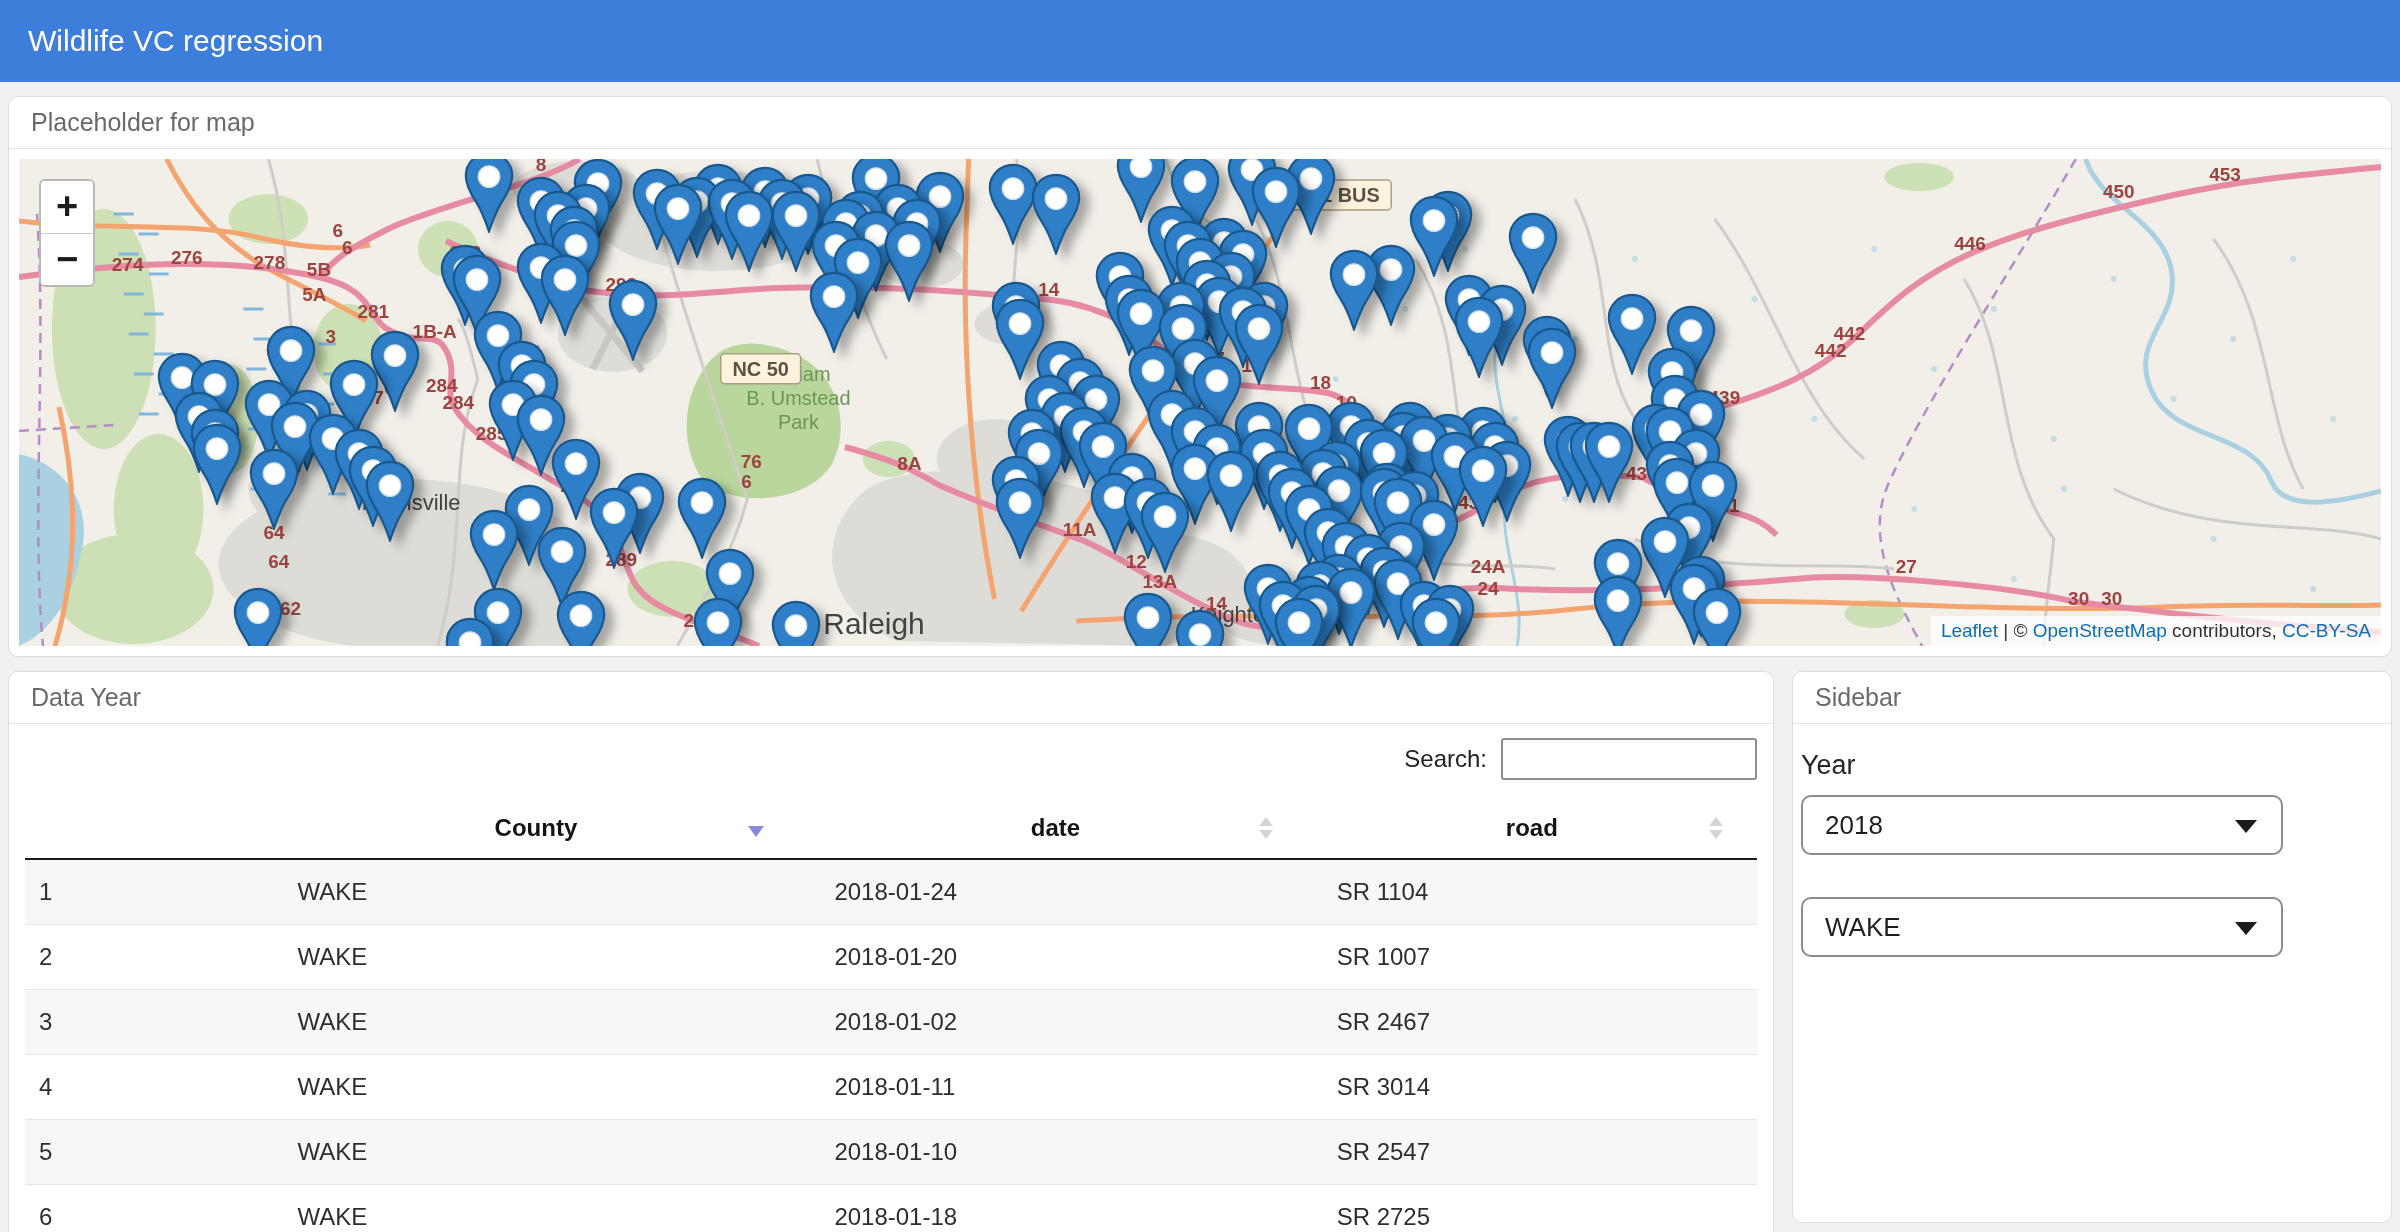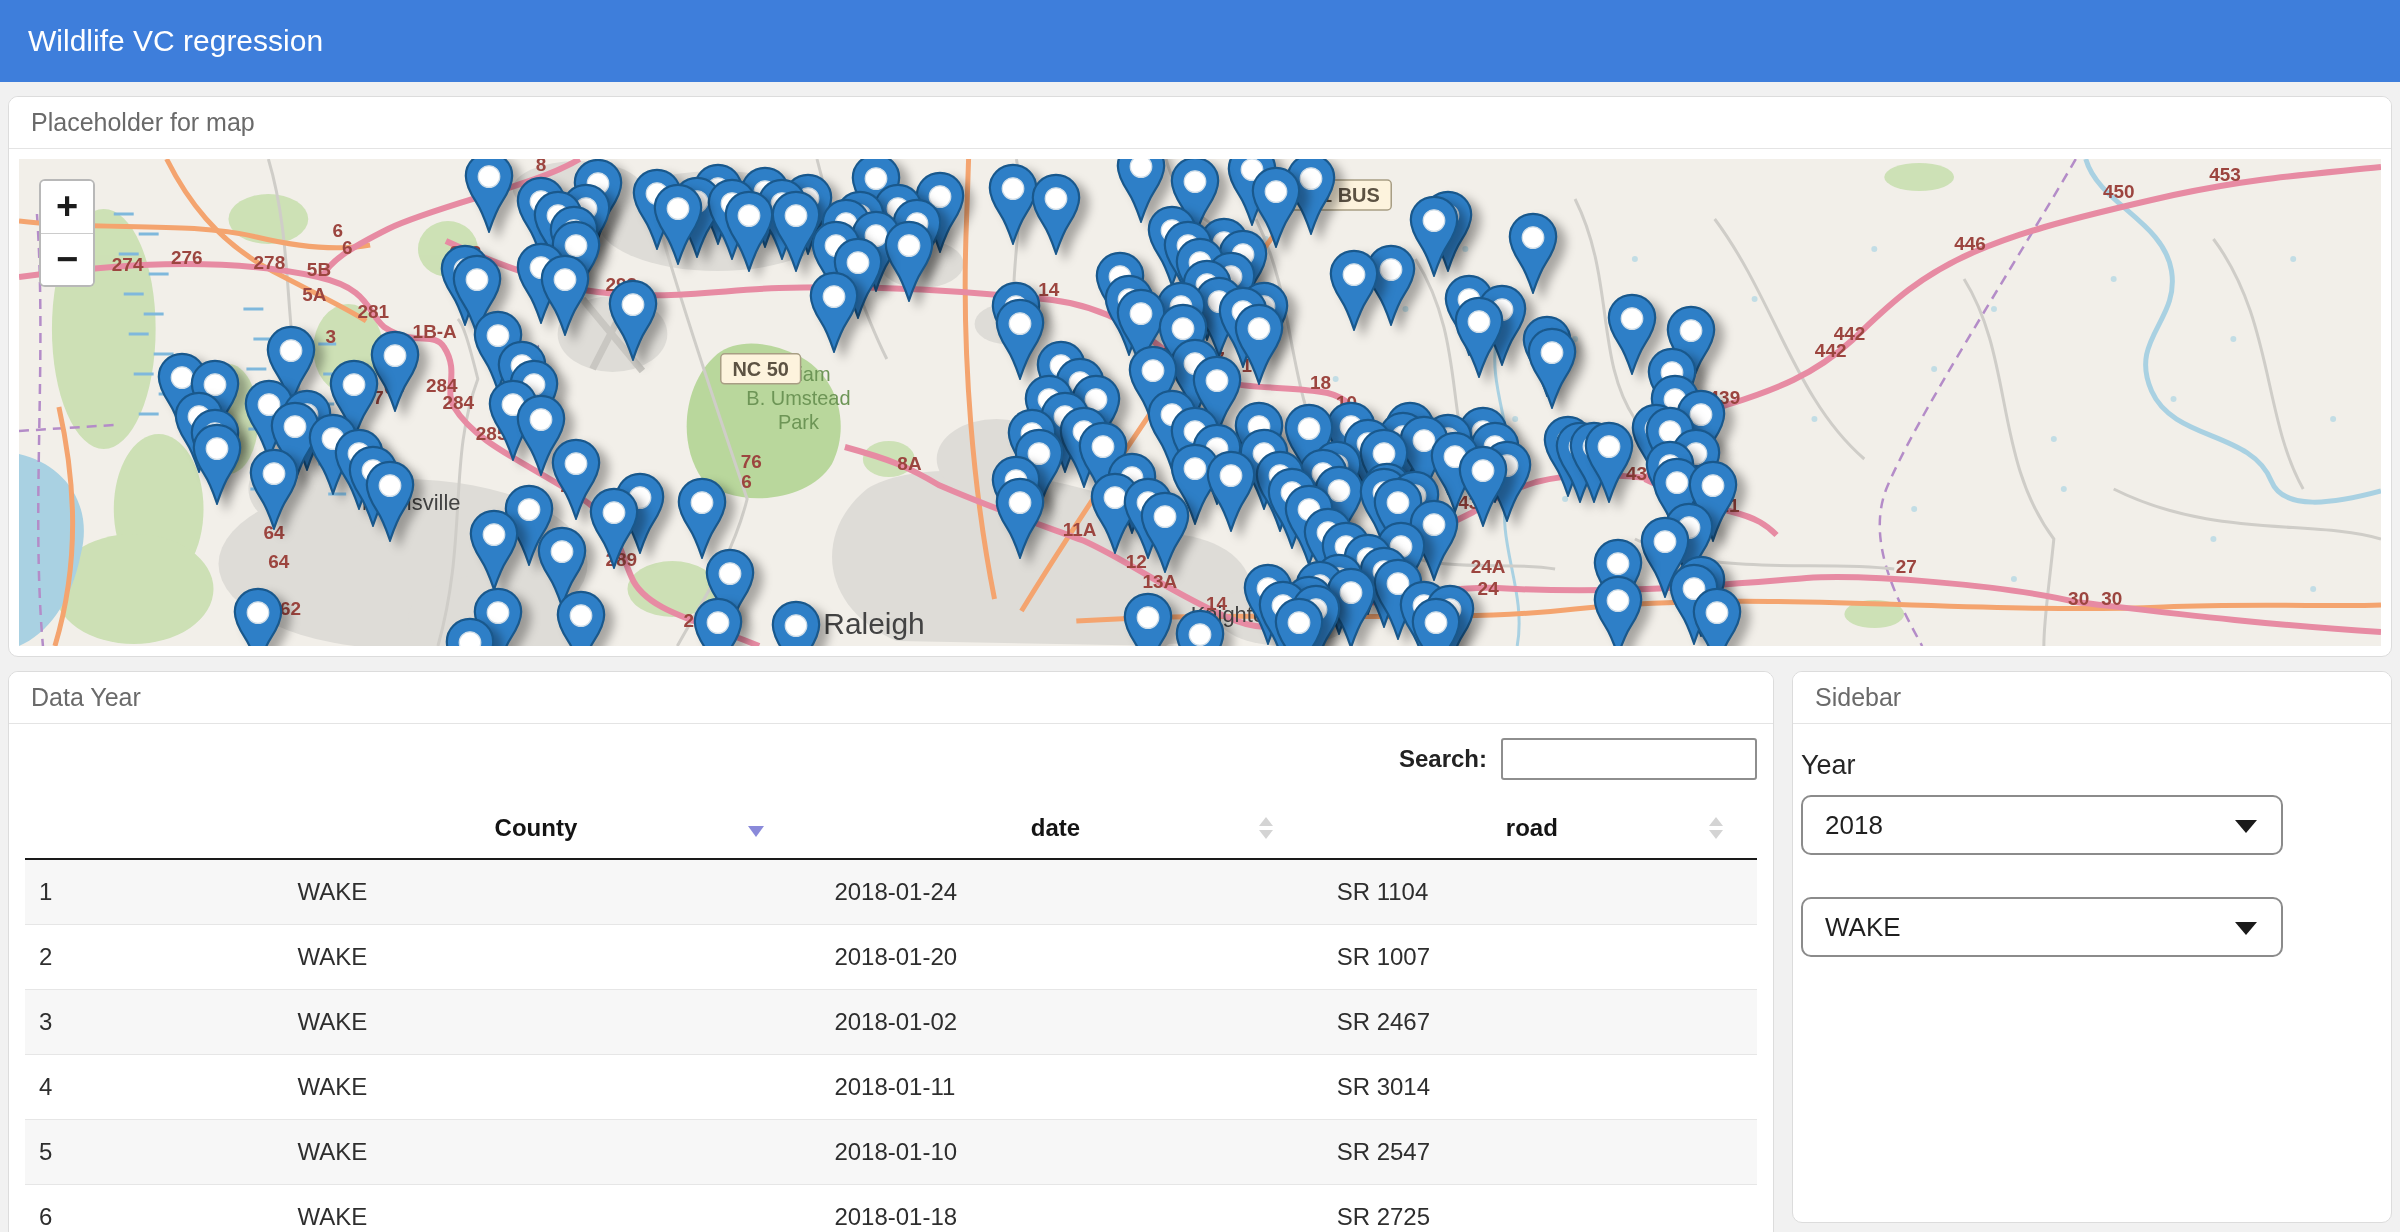--- a/index.html
+++ b/index.html
@@ -33,21 +33,21 @@
   .attrib .lnk{color:#0a6ebd;}
 
   
   .bottom{display:flex;gap:18px;margin-top:14px;align-items:flex-start;}
   .table-card{flex:1;}
   .sidebar-card{width:600px;height:552px;}
 
   
   .table-body{padding:14px 16px 0;}
   .search-row{display:flex;justify-content:flex-end;align-items:center;gap:14px;margin-bottom:18px;}
-  .search-label{font-size:24px;font-weight:700;color:#222;}
+  .search-label{font-size:24px;font-weight:400;color:#222;}
   .search-input{width:256px;height:42px;border:2px solid #8e8e8e;border-radius:3px;
     font-size:24px;padding:0 10px;font-family:inherit;background:#fff;}
   table{width:100%;border-collapse:collapse;font-size:24px;color:#2e2e2e;table-layout:fixed;}
   thead th{font-weight:bold;text-align:center;padding:16px 0 16px;position:relative;color:#141414;}
   thead tr{border-bottom:2px solid #1a1a1a;}
   tbody td{padding:18px 0 18px 30px;text-align:left;}
   tbody tr{border-top:1px solid #e6e6e6;}
   tbody tr.odd{background:#f7f7f7;}
   td.rownum{padding-left:14px;}
   .sort-desc{position:absolute;right:40px;top:50%;margin-top:-2px;width:0;height:0;
@@ -1082,20 +1082,23 @@
               </svg></div>
             <div class="pin" style="left: 57.8%; top: 68.4%; z-index: 442;"><svg width="50" height="82" viewBox="0 0 25 41">
                 <path d="M12.5,0.9 C6.1,0.9 0.9,6 0.9,12.4 C0.9,17 3.5,21.6 6.1,25.6 C9,30 12.5,40.2 12.5,40.2 C12.5,40.2 16,30 18.9,25.6 C21.5,21.6 24.1,17 24.1,12.4 C24.1,6 18.9,0.9 12.5,0.9 Z" fill="#2e7fc7" stroke="#19588c" stroke-width="1.1"></path>
                 <circle cx="12.5" cy="12.8" r="5.4" fill="#ffffff" stroke="#cfdde8" stroke-width="0.6"></circle>
               </svg></div>
           </div>
         <div class="zoomctl">
           <div class="zbtn">+</div>
           <div class="zbtn">−</div>
         </div>
+        <div class="attrib">
+          <span class="lnk">Leaflet</span><span> | © </span><span class="lnk">OpenStreetMap</span><span> contributors, </span><span class="lnk">CC-BY-SA</span>
+        </div>
       </div>
     </div>
   </div>
 
   <div class="bottom">
 
     <div class="card table-card">
       <div class="card-header">
         <span>Data Year</span>
       </div>

